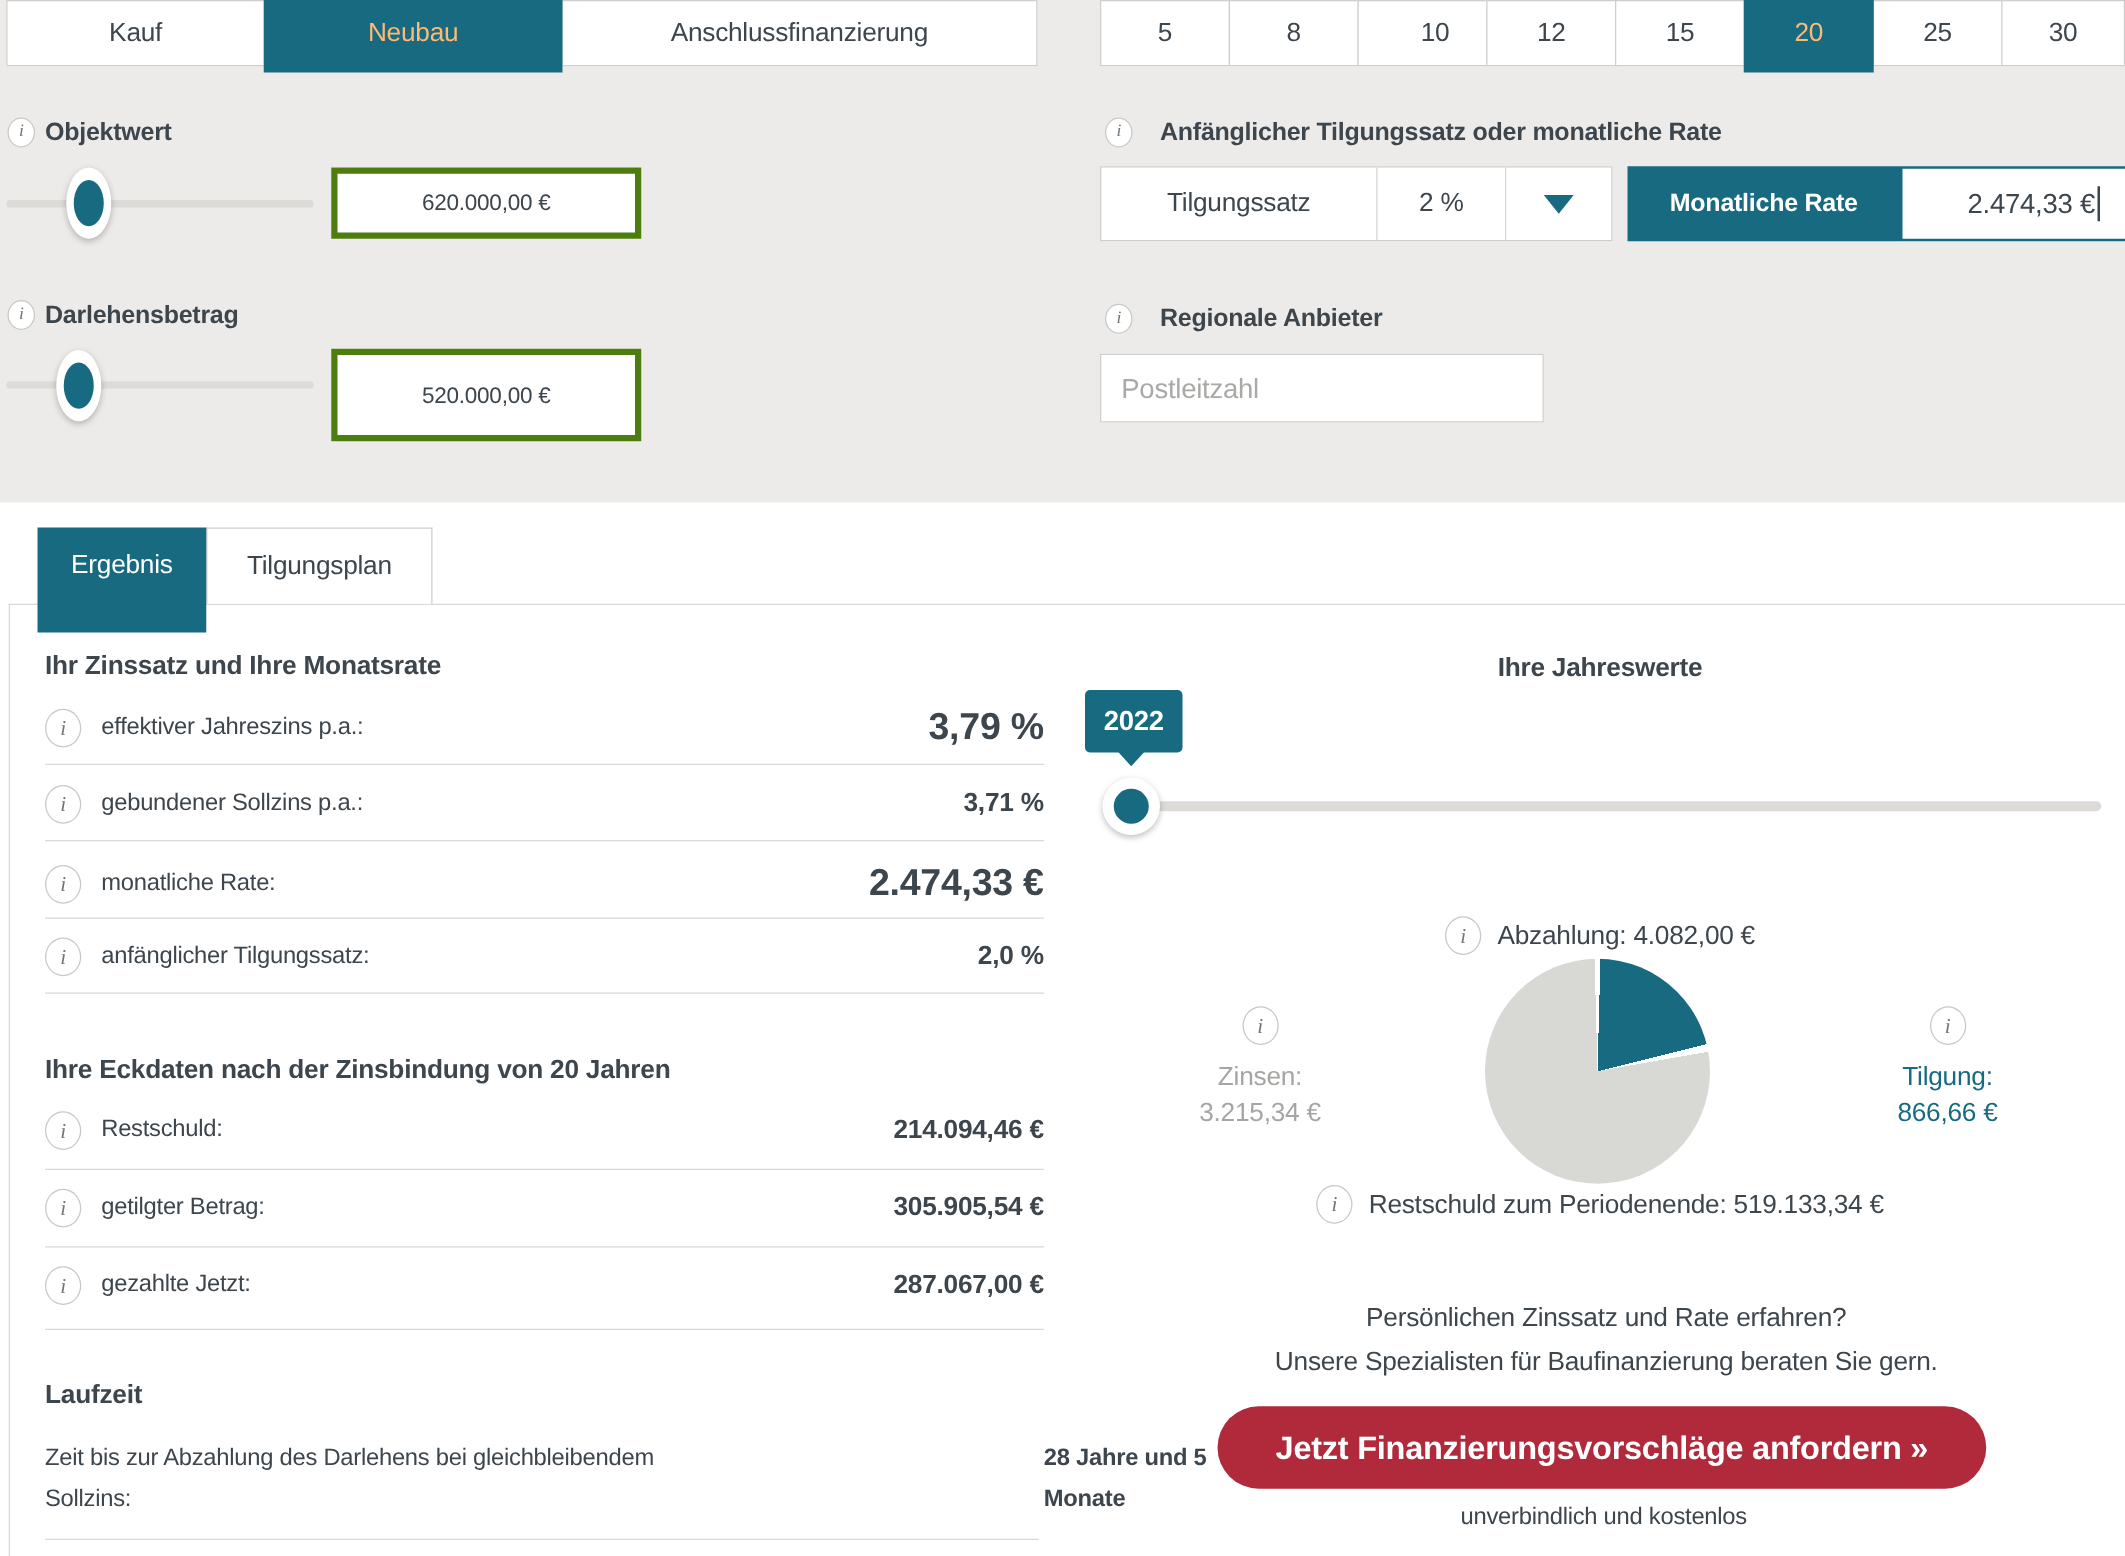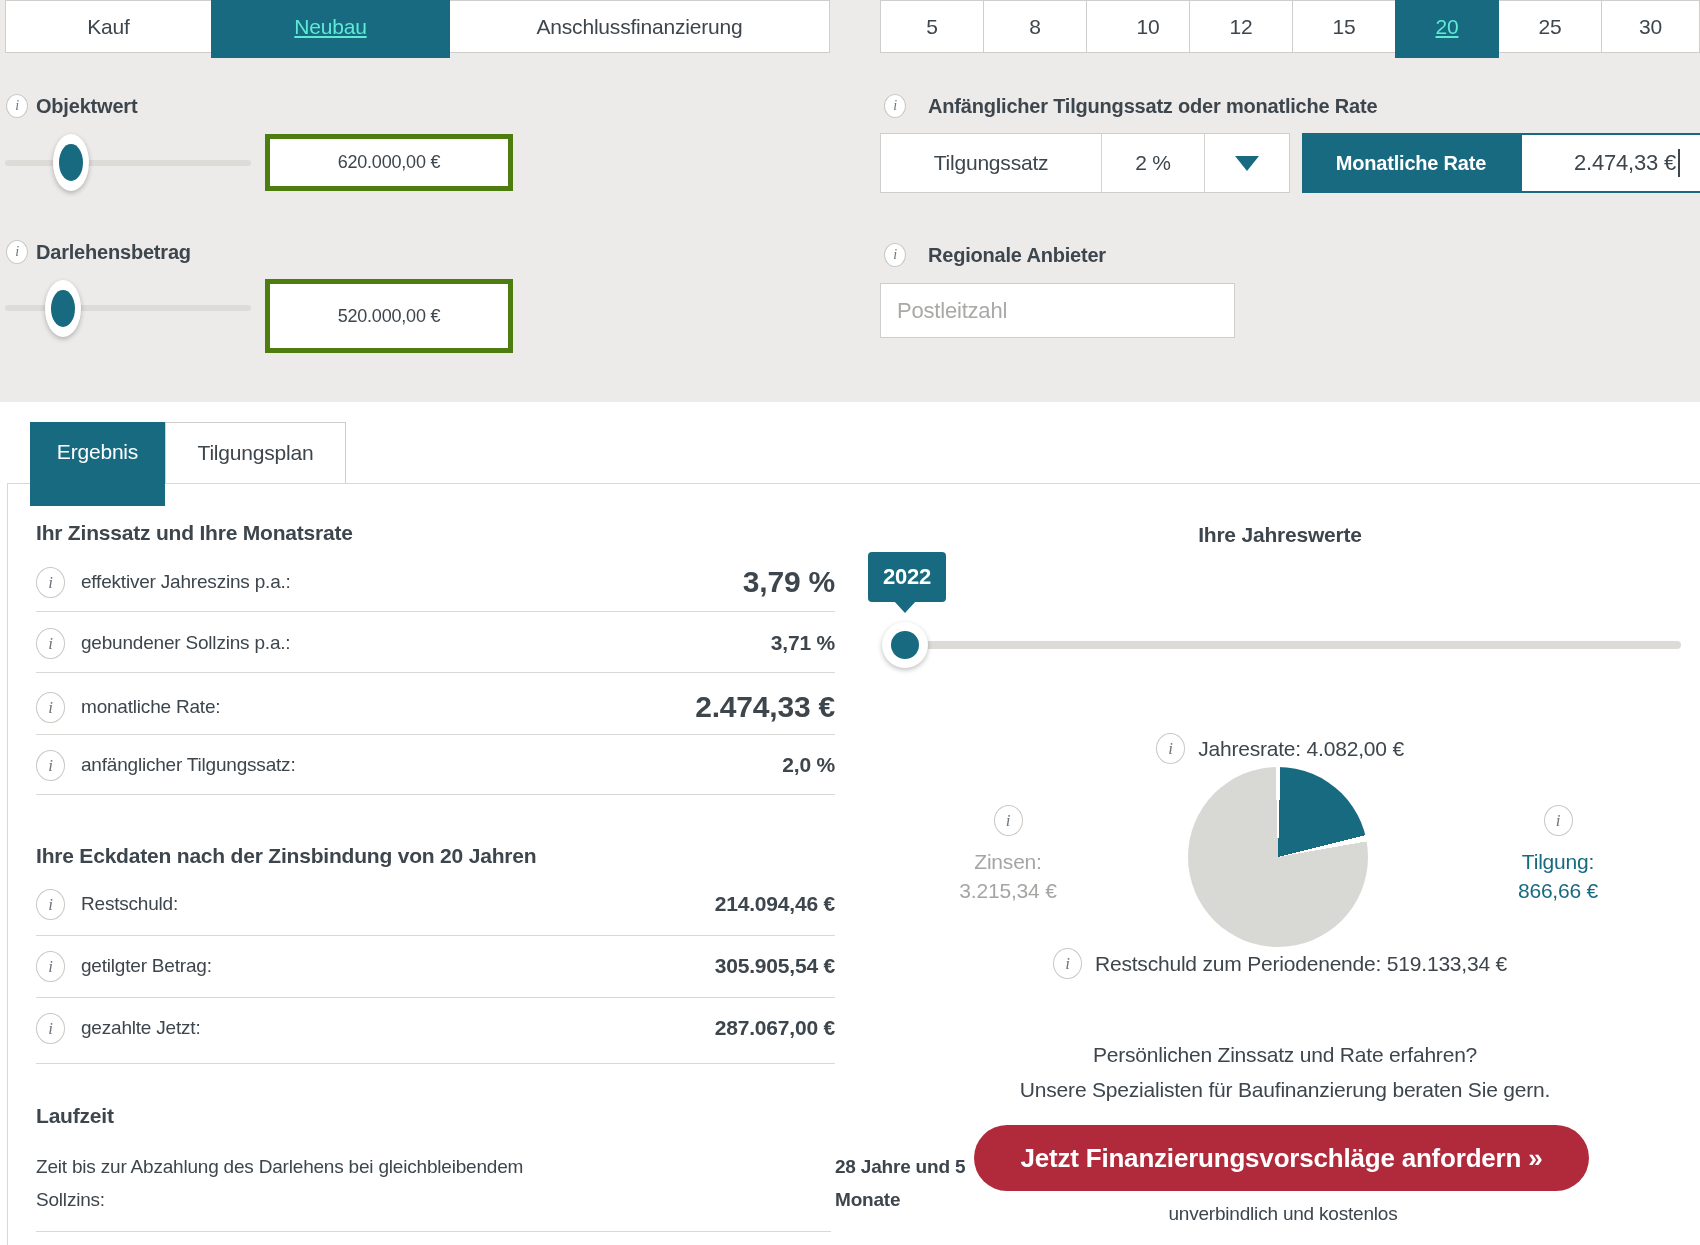--- a/index.html
+++ b/index.html
@@ -4,21 +4,21 @@
 <style>
   * { margin:0; padding:0; box-sizing:border-box; }
   html,body { background:#fff; }
   body { font-family:"Liberation Sans", sans-serif; color:#3d454d; letter-spacing:-0.2px; }
   .stage { position:relative; width:1700px; height:1245px; background:#ffffff; overflow:hidden; }
 
   
   .top-area { position:absolute; left:0; top:0; width:1700px; height:402px; background:#ecebe9; }
 
   .tab { position:absolute; top:0; height:53px; background:#fff; border:1px solid #cfcec c; border:1px solid #cfcecc; line-height:52px; text-align:center; font-size:21px; cursor:pointer; }
-  .tab.active { background:#176a80; color:#5eead4; height:58px; border:none; line-height:54px; z-index:2;text-decoration:underline; }
+  .tab.active { background:#176a80; color:#fdba74; height:58px; border:none; line-height:54px; z-index:2; }
 
   .field-label { position:absolute; font-size:20px; font-weight:bold; line-height:22px; }
   .info { position:absolute; border-radius:50%; background:#fff; border:1px solid #c9c8c5; color:#6e767c;
           font-family:"Liberation Serif", serif; font-style:italic; display:flex; align-items:center; justify-content:center; }
   .info-sm { width:22px; height:24px; font-size:14px; }
   .info-md { width:29px; height:31px; font-size:17px; position:static; flex:none; }
 
   .slider-track { position:absolute; height:6px; background:#dcdbd8; border-radius:3px; }
   .knob { position:absolute; background:#fff; border-radius:50%; box-shadow:0 2px 5px rgba(0,0,0,0.25); }
   .knob-inner { position:absolute; background:#176a80; border-radius:50%; }
@@ -207,21 +207,21 @@
 
   <div class="year-badge">2022</div>
   <div class="badge-tip"></div>
   <div class="year-track"></div>
   <div class="knob year-knob">
     <div class="knob-inner"></div>
   </div>
 
   <div class="icon-text-row" style="left:1030px; top:733px; width:500px; height:31px;">
     <span class="info info-md">i</span>
-    <span>Jahresrate: 4.082,00 €</span>
+    <span>Abzahlung: 4.082,00 €</span>
   </div>
 
   <div class="pie"></div>
 
   <div class="pie-side gray" style="left:923px; top:805px;">
     <span class="info info-md">i</span>
     <span class="side-label">Zinsen:</span>
     <span>3.215,34 €</span>
   </div>
 

